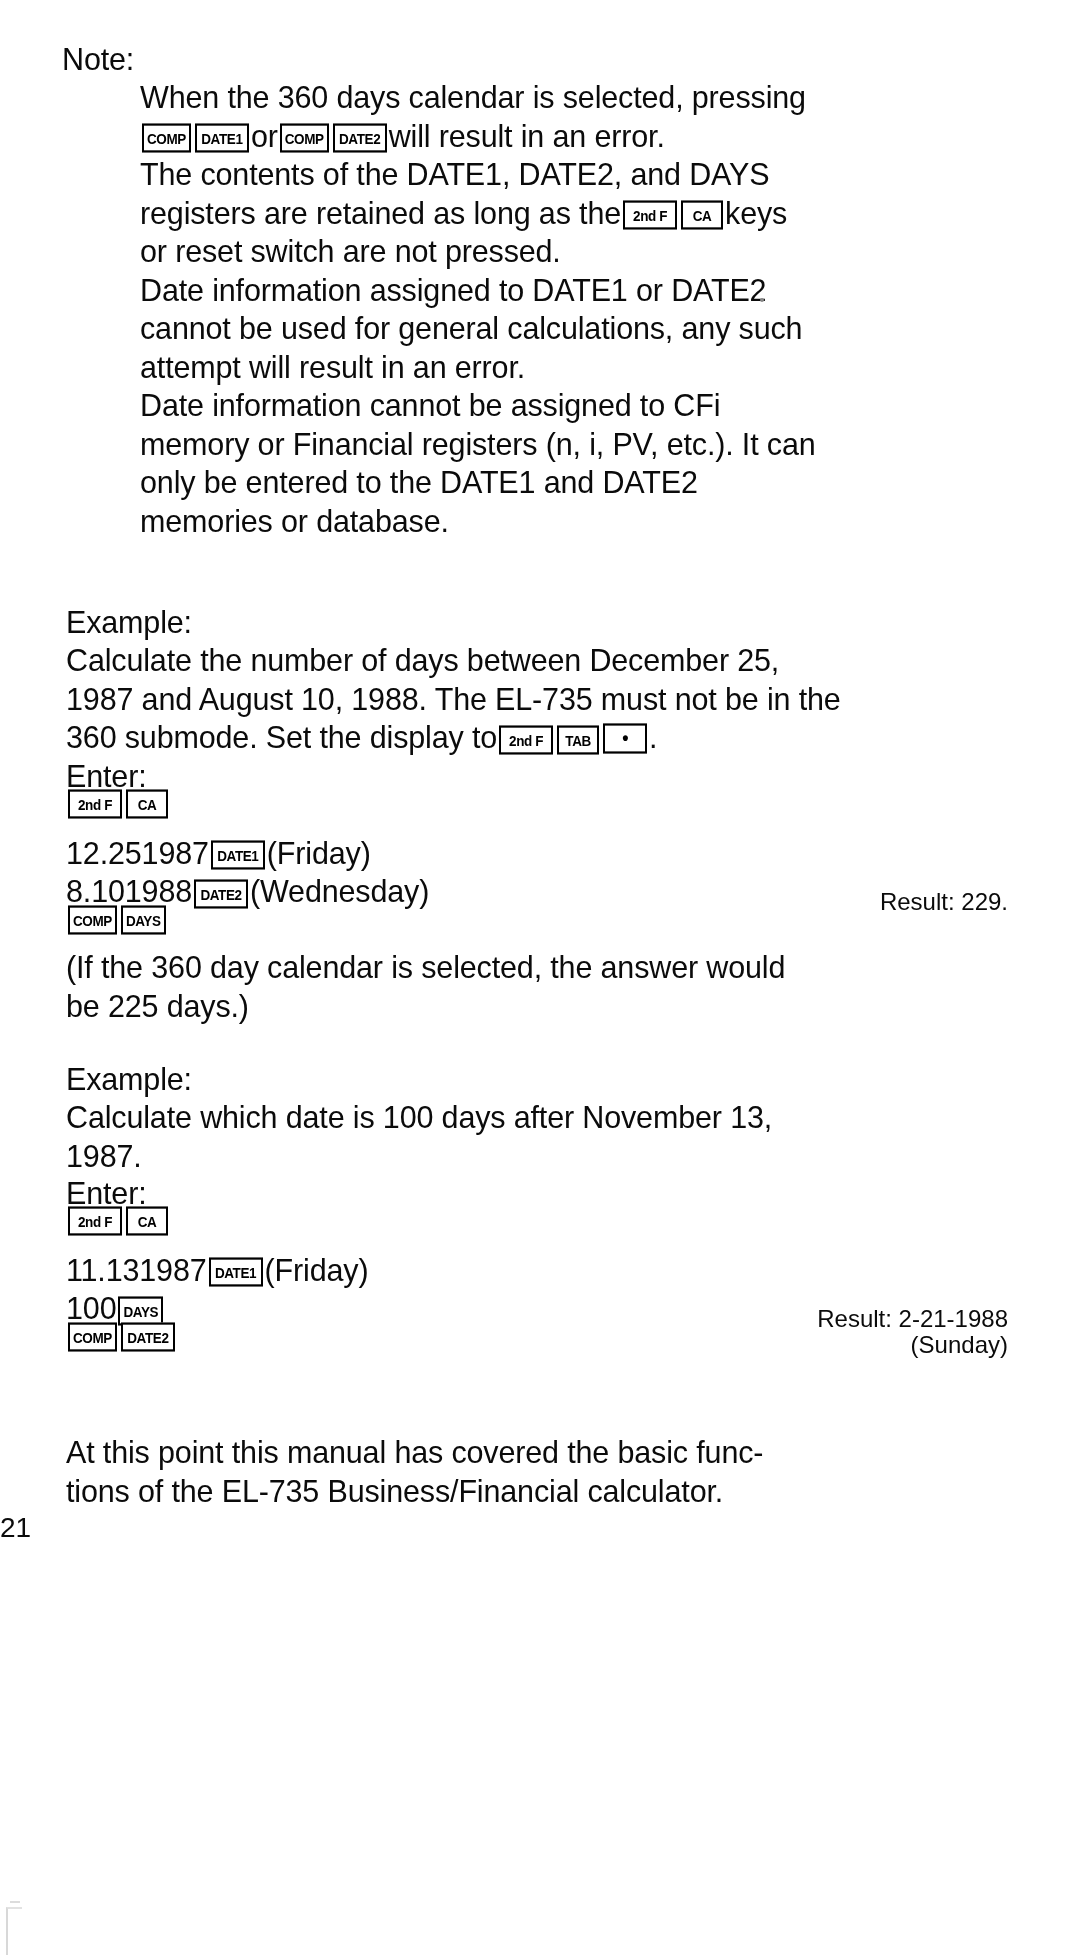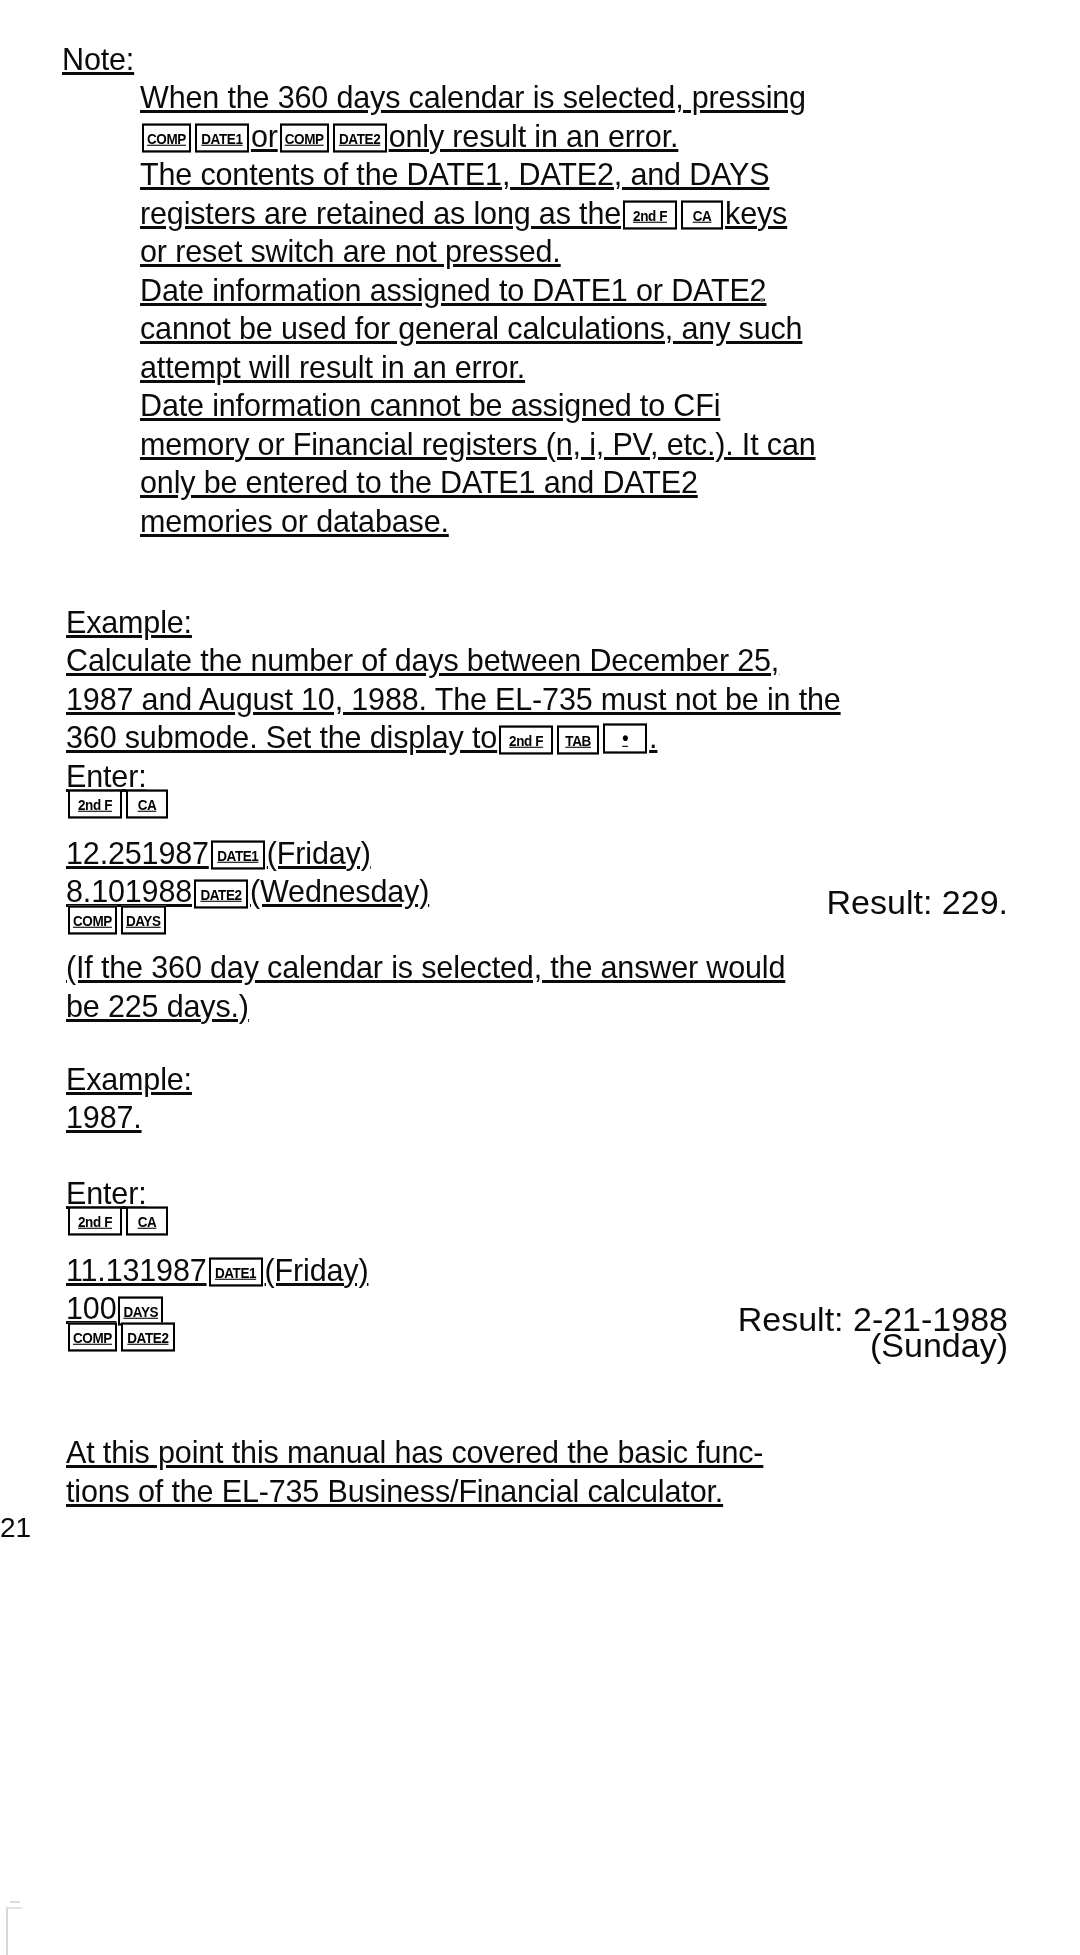--- a/index.html
+++ b/index.html
@@ -22,21 +22,20 @@
     padding: 0;
   }
 
   
   .block {
     position: absolute;
     font-size: 30.5px;
     line-height: 38.5px;
     letter-spacing: -0.15px;
     white-space: nowrap;
-    text-decoration: underline;
   }
 
   .line {
     height: 38.5px;
     display: flex;
     align-items: baseline;
     white-space: nowrap;
   }
 
   .indent-note { left: 62px; }
@@ -63,21 +62,21 @@
     box-sizing: border-box;
     transform: scaleY(1.12);
     white-space: nowrap;
   }
   .key.wide  { min-width: 54px; }
   .key.dot   { min-width: 44px; font-size: 18px; padding: 2px 3px 3px 3px; }
 
   .right-al {
     position: absolute;
     right: 72px;
-    font-size: 34px;
+    font-size: 24px;
     line-height: 38.5px;
     white-space: nowrap;
   }
 
   .pagenum {
     position: absolute;
     left: 0;
     right: 0;
     text-align: left;
     font-size: 28px;
@@ -122,21 +121,21 @@
       <div>
         <div class="line">
           <span>When the 360 days calendar is selected, pressing</span>
         </div>
         <div class="line">
           <span class="key">COMP</span>
           <span class="key wide">DATE1</span>
           <span> or </span>
           <span class="key">COMP</span>
           <span class="key wide">DATE2</span>
-          <span> only result in an error.</span>
+          <span> will result in an error.</span>
         </div>
       </div>
       <div>
         <div class="line">
           <span>The contents of the DATE1, DATE2, and DAYS</span>
         </div>
         <div class="line">
           <span>registers are retained as long as the </span>
           <span class="key wide">2nd F</span>
           <span class="key">CA</span>
@@ -221,20 +220,23 @@
       <div class="line">
         <span>be 225 days.)</span>
       </div>
     </div>
 
   <div class="block indent-left" style="top:1032px">
     <div class="line">Example:</div>
   </div>
   <div class="block indent-left" style="top:1070px" id="ex2-problem">
       <div class="line">
+        <span>Calculate which date is 100 days after November 13,</span>
+      </div>
+      <div class="line">
         <span>1987.</span>
       </div>
     </div>
   <div class="block indent-left" style="top:1146px">
     <div class="line">Enter:</div>
   </div>
   <div class="block indent-left" style="top:1184px" id="ex2-keys">
       <div class="line">
         <span class="key wide">2nd F</span>
         <span class="key">CA</span>

